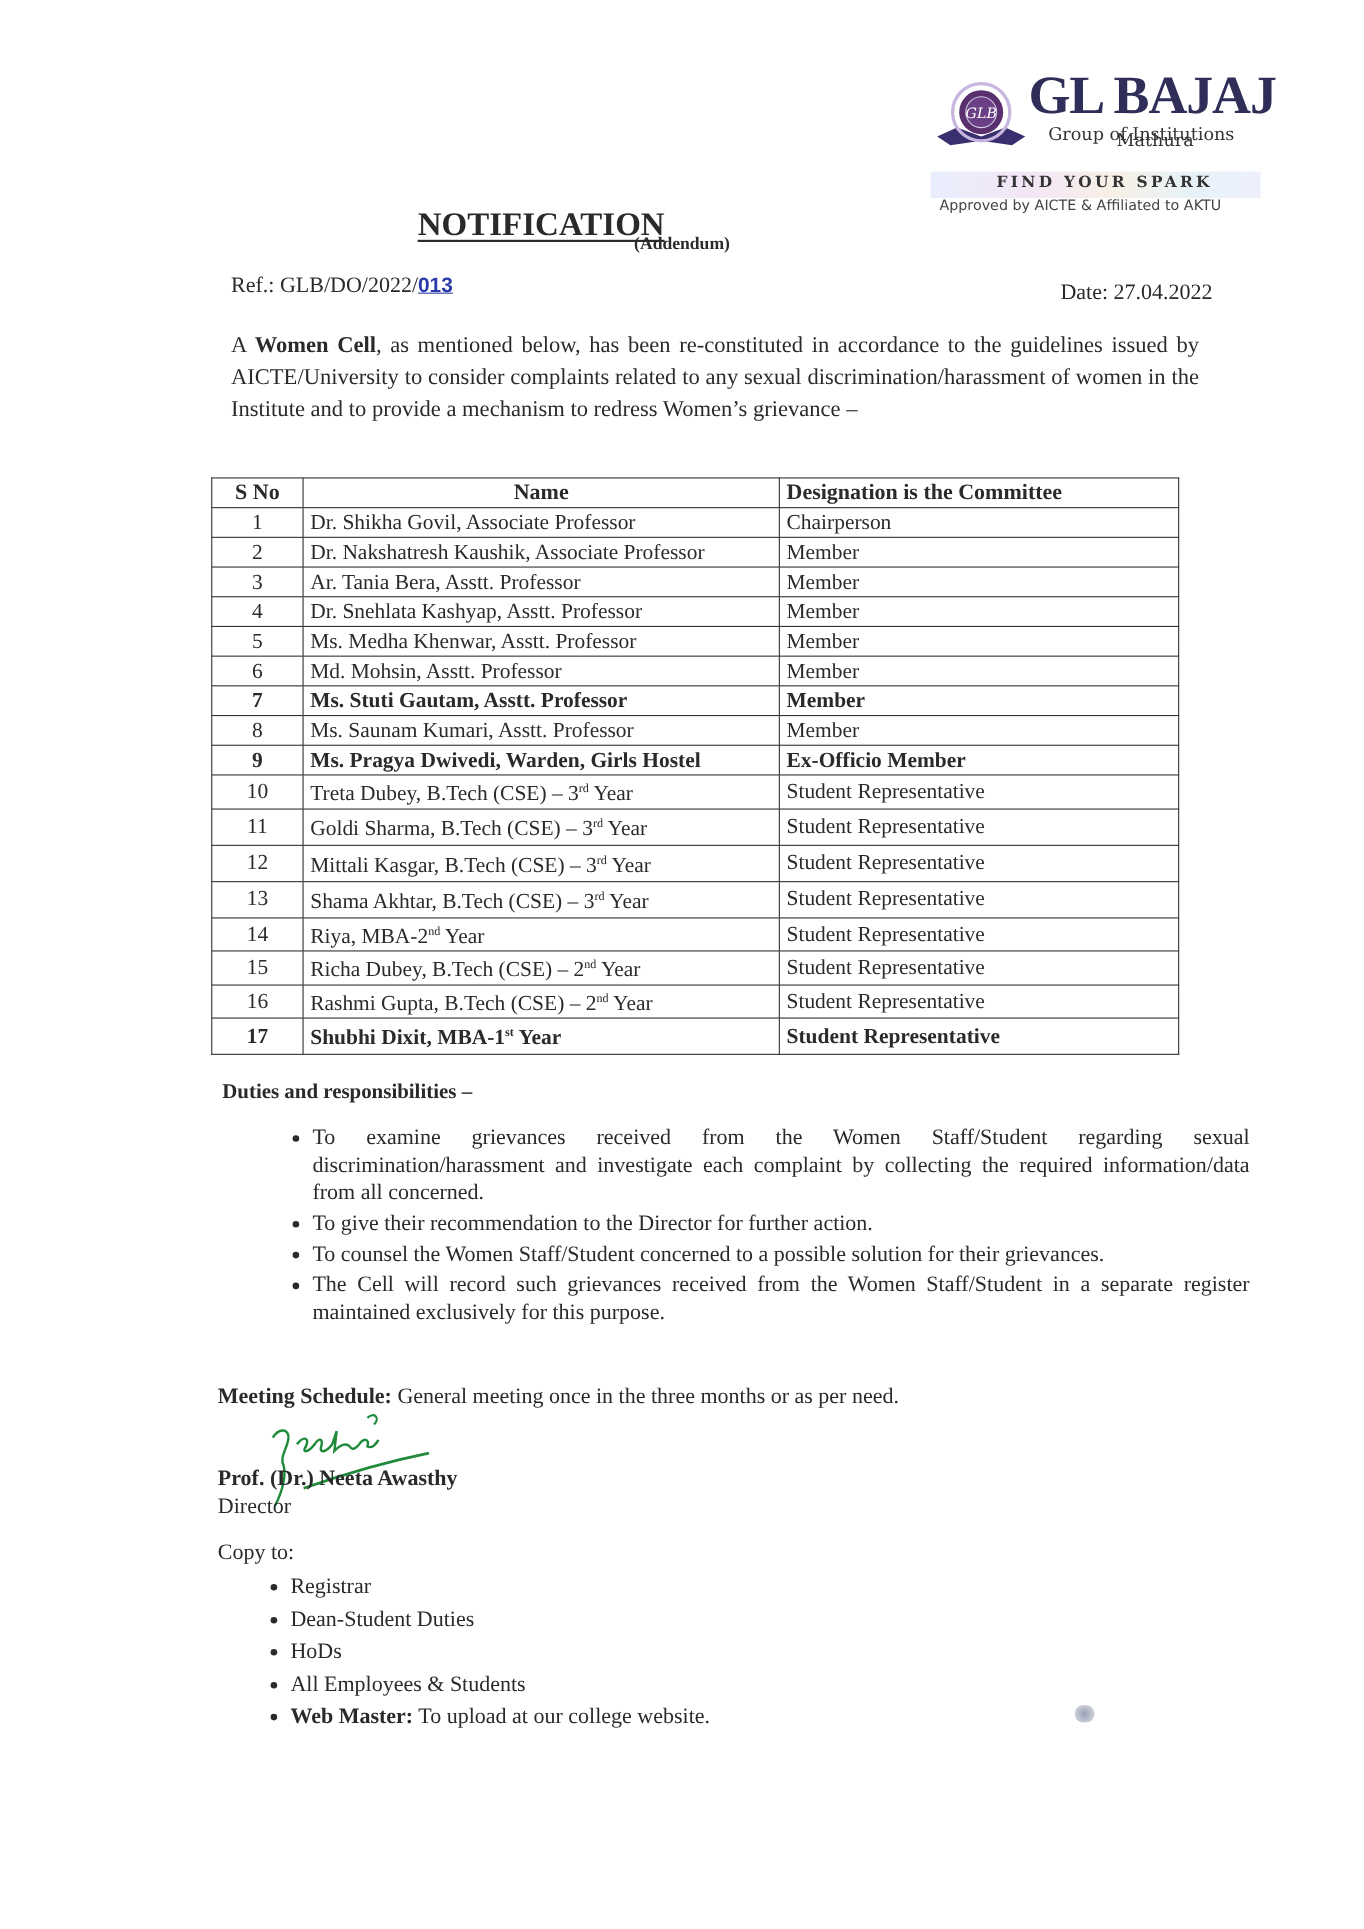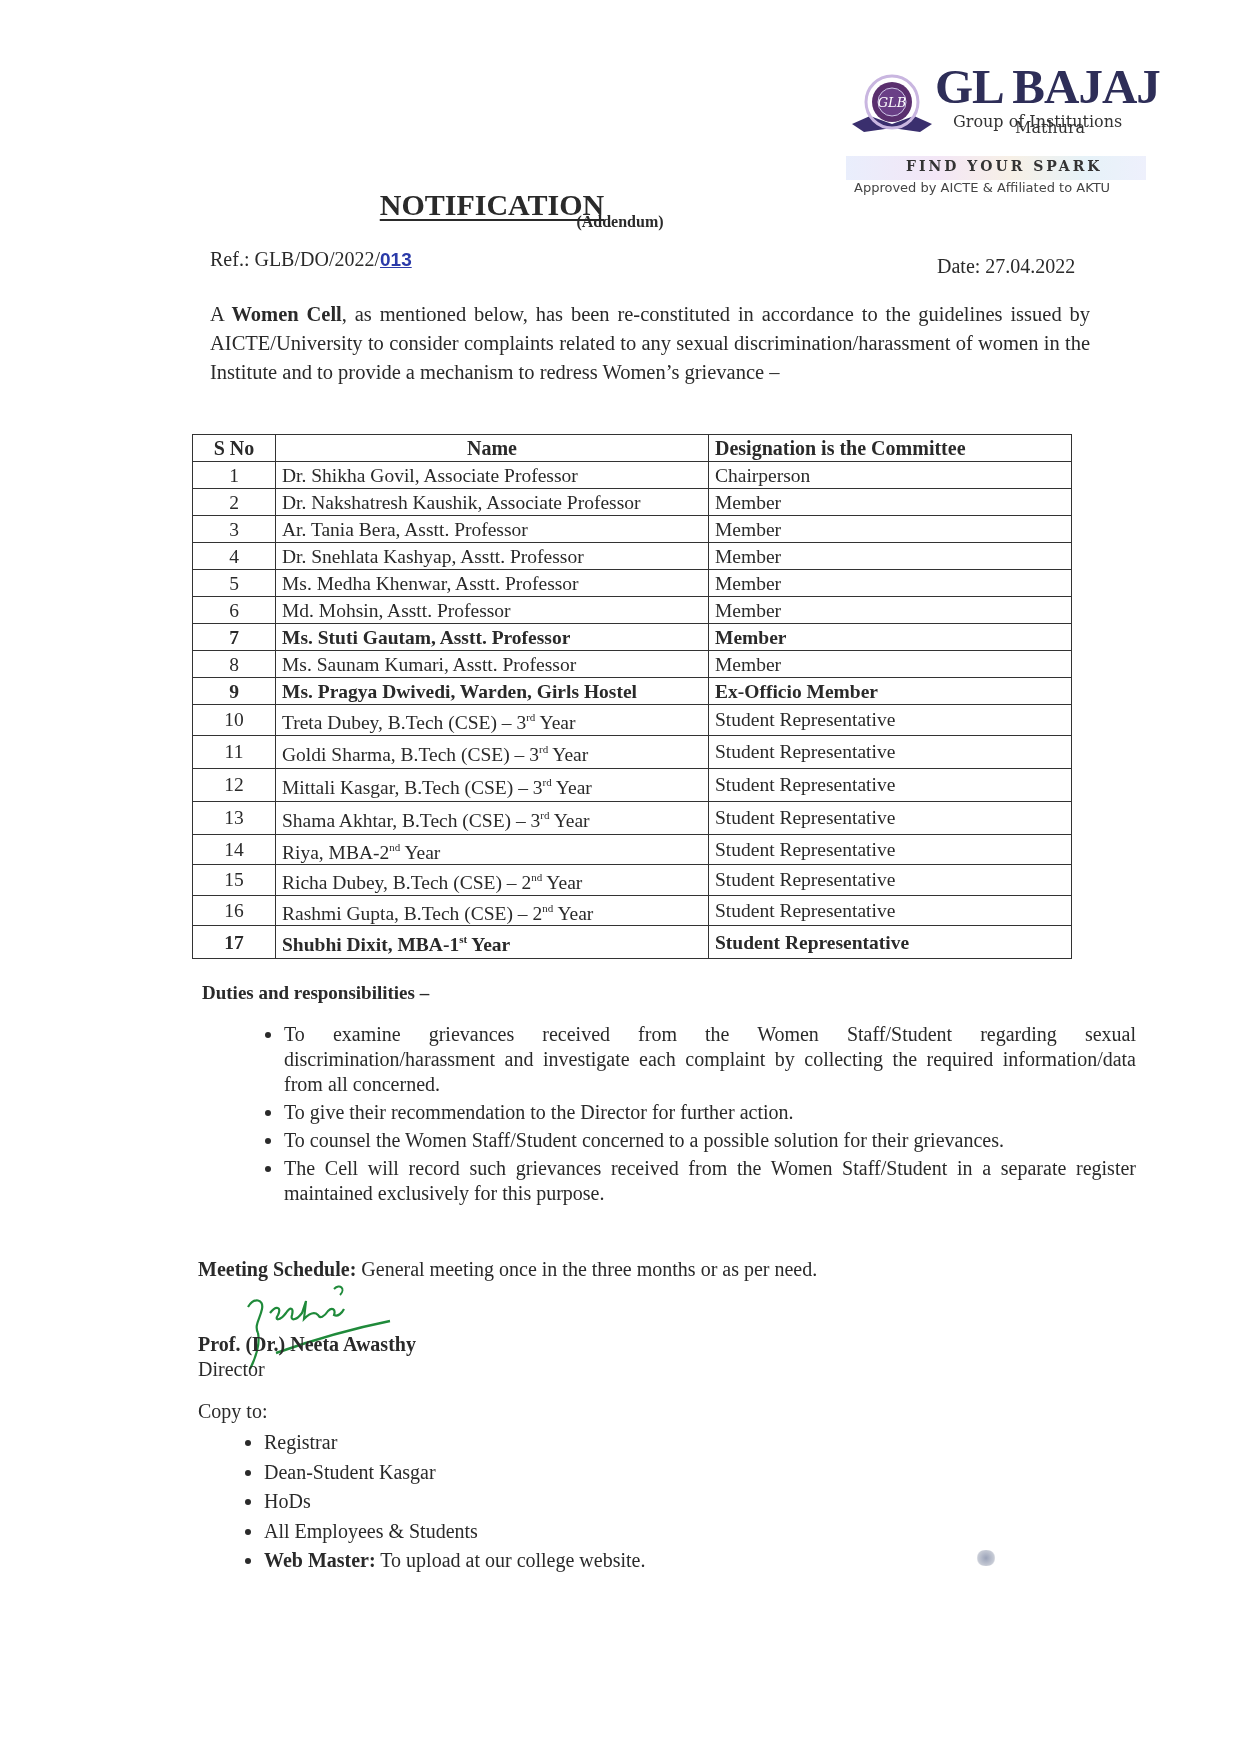--- a/index.html
+++ b/index.html
@@ -17,21 +17,21 @@
                 background: linear-gradient(90deg, #e9eefc 0%, #f3e6f6 30%, #f7f0e6 55%, #e6f2f8 80%, #eef0fc 100%); }
   .spark { position: absolute; left: 56px; top: 96px; font-size: 14px; font-weight: bold; letter-spacing: 3px;
            color: #333; font-family: "DejaVu Serif", serif; white-space: nowrap; }
   .approved { position: absolute; left: 4px; top: 118px; font-size: 13px; color: #444; white-space: nowrap; font-family: "DejaVu Sans", sans-serif; }
 
   .title { left: 0; width: 984px; top: 188px; text-align: center; font-size: 30px; font-weight: bold; }
   .title span { text-decoration: underline; text-decoration-thickness: 2px; text-underline-offset: 4px; }
   .subtitle { left: 0; width: 1240px; top: 213px; text-align: center; font-size: 16px; font-weight: bold; }
   .ref { left: 210px; top: 248px; font-size: 20px; }
   .ref .num { color: #2a3aa8; font-weight: bold; text-decoration: underline; font-family: "Liberation Sans", sans-serif; font-size: 19px; }
-  .date { left: 937px; top: 255px; font-size: 20px; }
+  .date { left: 964px; top: 255px; font-size: 20px; }
 
   .intro { left: 210px; top: 300px; width: 880px; font-size: 20.5px; line-height: 29px; text-align: justify; }
 
   table.members { position: absolute; left: 192px; top: 434px; width: 880px; border-collapse: collapse; font-size: 19.5px; padding-left: 32px; }
   table.members td, table.members th { border: 1.5px solid #333; padding: 0 6px; line-height: 25px; height: 26px; }
   table.members th { font-weight: bold; font-size: 20px; }
   .c-sno { width: 70px; text-align: center; }
   .c-name { width: 420px; text-align: left; }
   .c-des { text-align: left; }
   tr.bold td { font-weight: bold; }
@@ -191,19 +191,19 @@
   <path d="M8 22 C14 12 24 14 22 24 C20 34 14 40 18 48 M18 48 C20 58 16 72 10 84 M30 28 C36 20 42 22 38 30 C34 36 40 36 46 28 C50 22 54 22 52 30 C50 36 56 36 62 28 L66 16 L64 34 C68 30 74 26 78 30 C80 34 84 32 88 26 C92 22 96 24 94 30 C98 32 102 28 104 24" fill="none" stroke="#1f8a3a" stroke-width="2.2"></path>
   <path d="M94 4 C100 -2 106 4 100 10" fill="none" stroke="#1f8a3a" stroke-width="2"></path>
   <path d="M36 68 C70 56 110 44 150 36" fill="none" stroke="#1f8a3a" stroke-width="2.4"></path>
 </svg>
 <div class="abs signer">Prof. (Dr.) Neeta Awasthy</div>
 <div class="abs signer-role">Director</div>
 
 <div class="abs copy-h">Copy to:</div>
 <ul class="copy">
   <li>Registrar</li>
-  <li>Dean-Student Kasgar</li>
+  <li>Dean-Student Duties</li>
   <li>HoDs</li>
   <li>All Employees &amp; Students</li>
   <li><b>Web Master:</b><span> To upload at our college website.</span></li>
 </ul>
 
 <div class="abs stamp-dot"></div>
 
 </body></html>

